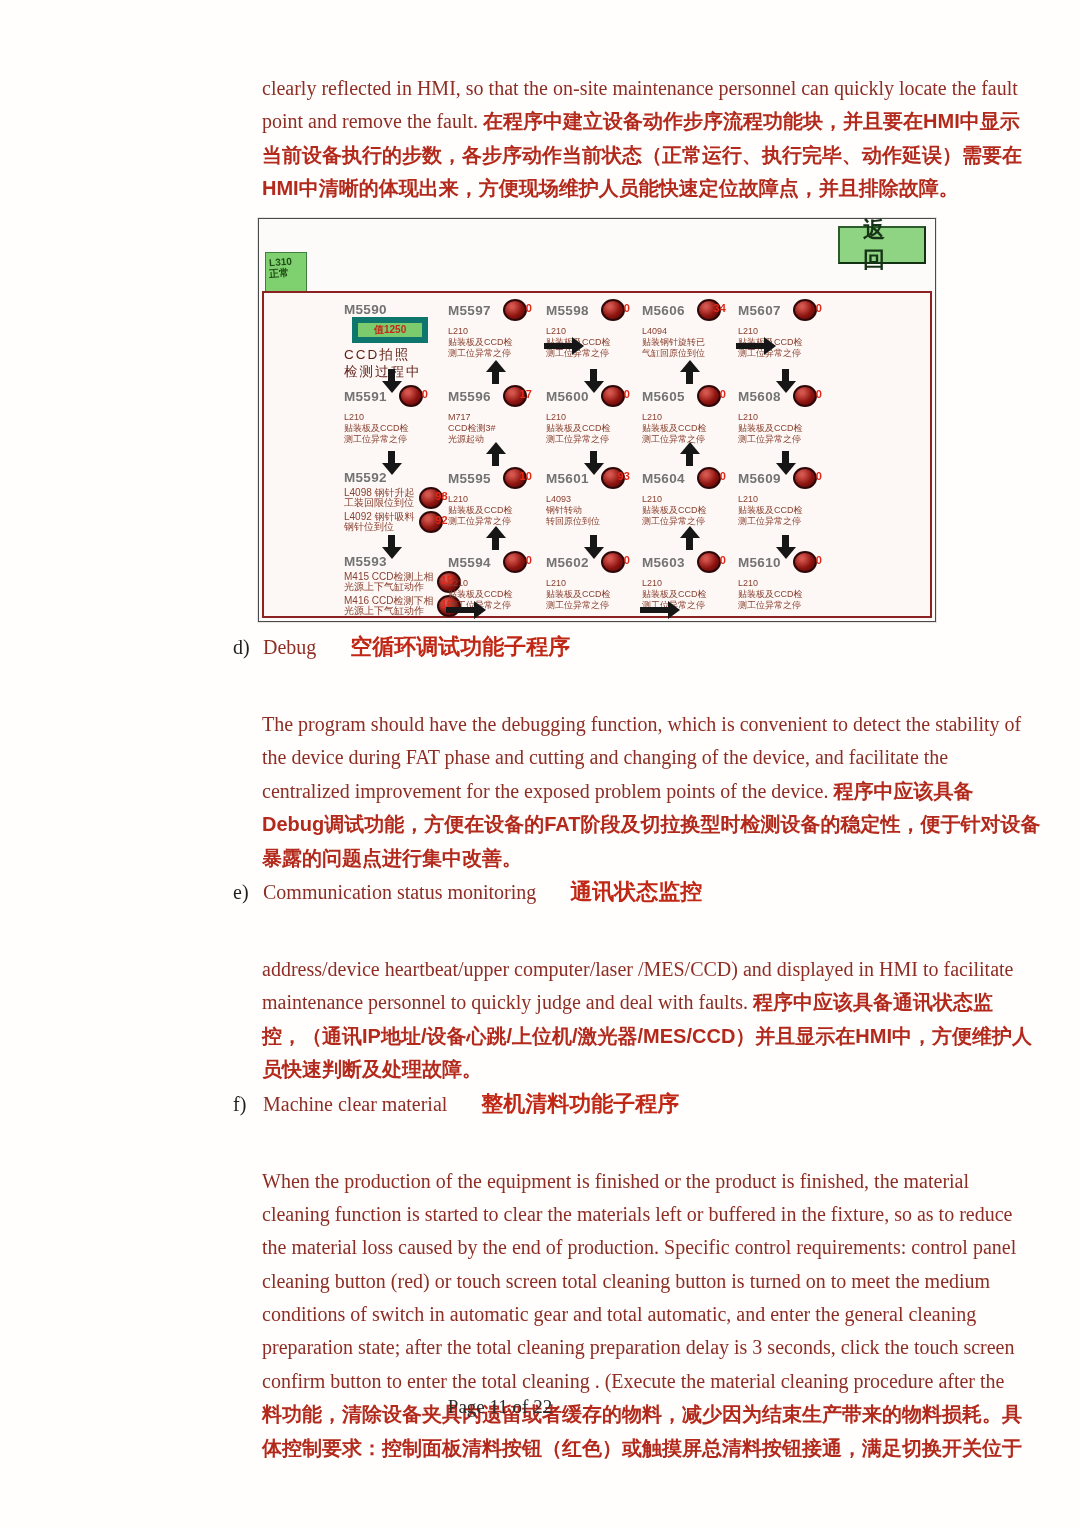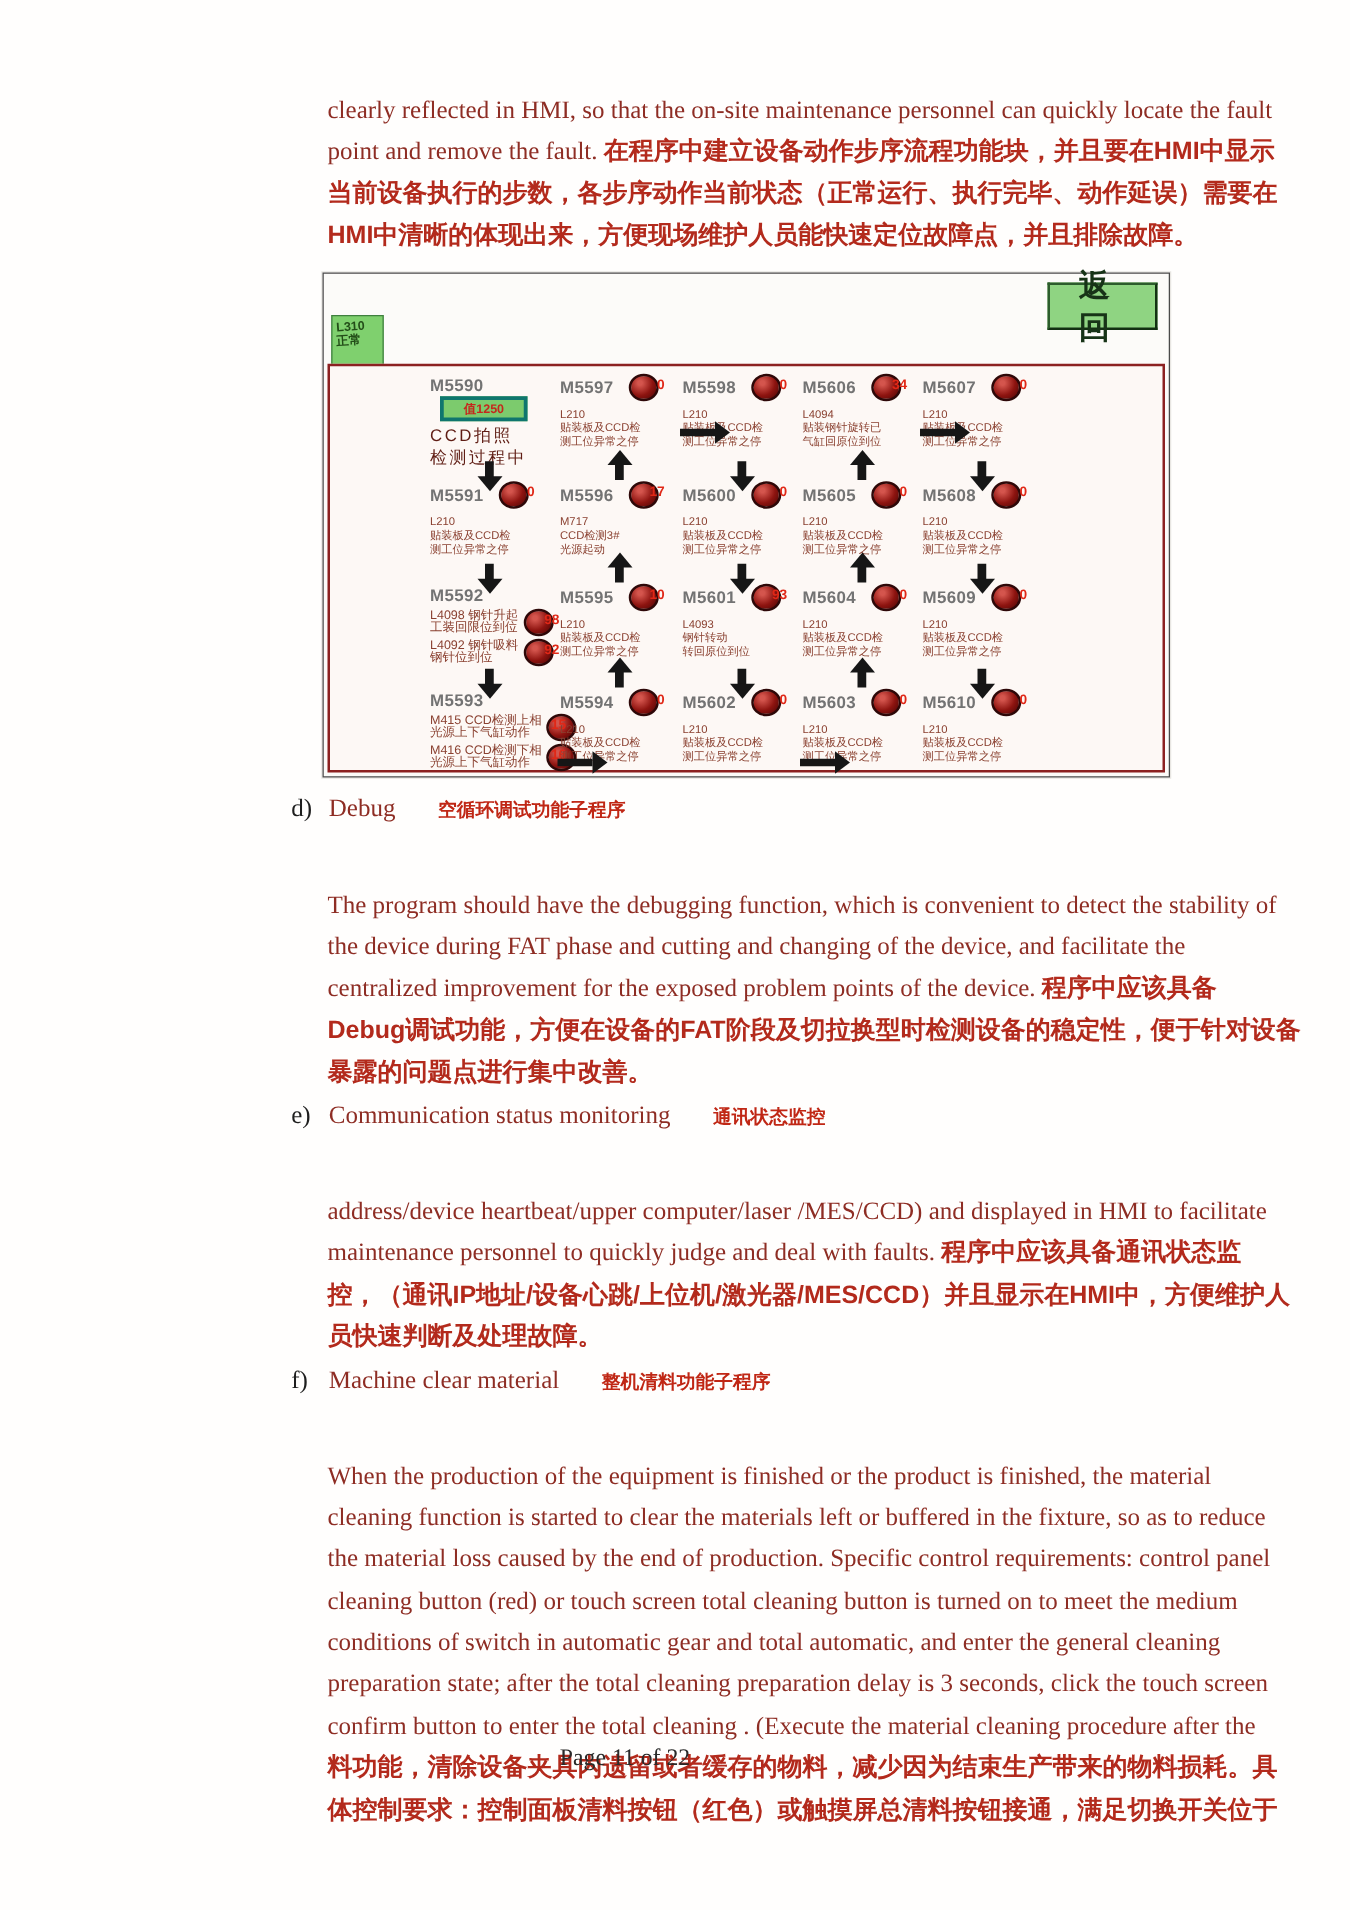--- a/index.html
+++ b/index.html
@@ -9,40 +9,40 @@
   
   .intro{position:absolute;left:262px;top:72px;width:724px;}
   .bodyline{height:33.4px;line-height:33.4px;white-space:nowrap;}
   .seg-en{color:#8e2d24;font-size:20px;font-family:"Liberation Serif",serif;}
   .seg-zh{color:#b32a1c;font-size:20px;font-weight:bold;font-family:"Liberation Sans",sans-serif;}
 
   .sections{position:absolute;left:233px;top:630px;width:770px;}
   .sec-head{height:34px;line-height:34px;white-space:nowrap;}
   .marker{display:inline-block;width:30px;color:#1e1e1e;font-size:20px;}
   .title-en{color:#8e2d24;font-size:20px;}
-  .title-zh{color:#c02715;font-weight:bold;font-size:15px;margin-left:34px;font-family:Liberation Serif, serif;}
+  .title-zh{color:#c02715;font-weight:bold;font-size:22px;margin-left:34px;font-family:Liberation Serif, serif;}
   .sec-body{padding-left:29px;margin-top:44px;}
 
   .footer{position:absolute;left:0;right:80px;top:1396px;text-align:center;color:#2a2a2a;font-size:19px;}
 
   
   .hmi-box{position:absolute;left:258px;top:218px;width:676px;height:402px;border:1px solid #4a4a4a;background:#fcfbf9;box-shadow:0 0 0 1px #e8e6e2;}
-  .back-btn{position:absolute;top:7px;right:9px;width:88px;height:38px;background:#8fd482;border:2px solid #2c5c2c;border-right-color:#123012;border-bottom-color:#123012;display:flex;align-items:center;justify-content:center;font-size:25px;font-weight:bold;color:#173317;letter-spacing:10px;padding-left:23px;box-sizing:border-box;font-family:"Liberation Sans",sans-serif;cursor:pointer;}
+  .back-btn{position:absolute;top:7px;right:9px;width:88px;height:38px;background:#8fd482;border:2px solid #2c5c2c;border-right-color:#123012;border-bottom-color:#123012;display:flex;align-items:center;justify-content:center;font-size:22px;font-weight:bold;color:#173317;letter-spacing:10px;padding-left:23px;box-sizing:border-box;font-family:"Liberation Sans",sans-serif;cursor:pointer;}
   .status-badge{position:absolute;left:6px;top:33px;width:42px;height:44px;background:#7fd06e;border:1px solid #3f7f3f;box-sizing:border-box;padding-top:3px;font-family:"Liberation Sans",sans-serif;}
   .status-badge span{display:block;font-size:10px;line-height:11px;color:#234d18;font-weight:bold;padding-left:3px;transform:rotate(-4deg);}
   .steps-panel{position:absolute;left:3px;right:3px;top:72px;bottom:3px;border:2px solid #8c2121;background:#fdf8f5;}
   .hmi-grid{position:absolute;left:0;top:0;right:0;bottom:0;display:grid;grid-template-columns:104px 98px 96px 96px 96px;grid-template-rows:62px 58px 60px 64px;row-gap:24px;padding:6px 0 0 80px;}
   .cell{position:relative;}
   .step-label{color:#737373;font-weight:bold;font-size:13.5px;font-family:"Liberation Sans",sans-serif;letter-spacing:0.3px;vertical-align:middle;}
   .lamp{position:relative;display:inline-block;margin-left:12px;vertical-align:middle;width:24px;height:22px;}
   .ball{position:absolute;left:0;top:0;width:20px;height:18px;border-radius:50%;background:radial-gradient(circle at 35% 30%, #d4554d 10%, #8e1410 55%, #470505 100%);border:2px solid #2e0808;}
   .num{position:absolute;color:#e02817;font-size:11px;right:-5px;top:3px;font-weight:bold;font-family:"Liberation Sans",sans-serif;}
   .note{margin-top:5px;font-size:9px;line-height:11px;color:#8a4030;white-space:nowrap;font-family:"Liberation Sans",sans-serif;}
   .note-big{margin-top:3px;font-size:13.5px;line-height:17px;color:#5f1d14;letter-spacing:2px;font-family:"Liberation Sans",sans-serif;}
-  .vbadge{display:inline-block;margin-left:8px;background:#7ccb6d;border:3px solid #0f766e;color:#c5281c;font-size:10px;font-weight:bold;padding:0 16px;vertical-align:middle;font-family:"Liberation Sans",sans-serif;}
+  .vbadge{display:inline-block;margin-left:8px;background:#7ccb6d;border:6px solid #0f766e;color:#c5281c;font-size:10px;font-weight:bold;padding:0 16px;vertical-align:middle;font-family:"Liberation Sans",sans-serif;}
   .sub{display:flex;align-items:center;margin-top:2px;}
   .sub-lines{font-size:10px;line-height:10.5px;color:#8a4030;white-space:nowrap;font-family:"Liberation Sans",sans-serif;}
   .sub .lamp{margin-left:4px;}
   
   .varrow{position:absolute;left:44px;width:7px;height:13px;background:#161616;z-index:3;}
   .varrow.down{bottom:-21px;}
   .varrow.down::after{content:"";position:absolute;left:-6px;top:12px;border:10px solid transparent;border-bottom:none;border-top:12px solid #161616;}
   .varrow.up{bottom:-23px;}
   .varrow.up::after{content:"";position:absolute;left:-6px;bottom:12px;border:10px solid transparent;border-top:none;border-bottom:12px solid #161616;}
   .harrow{position:absolute;width:28px;height:6px;background:#161616;z-index:3;}

